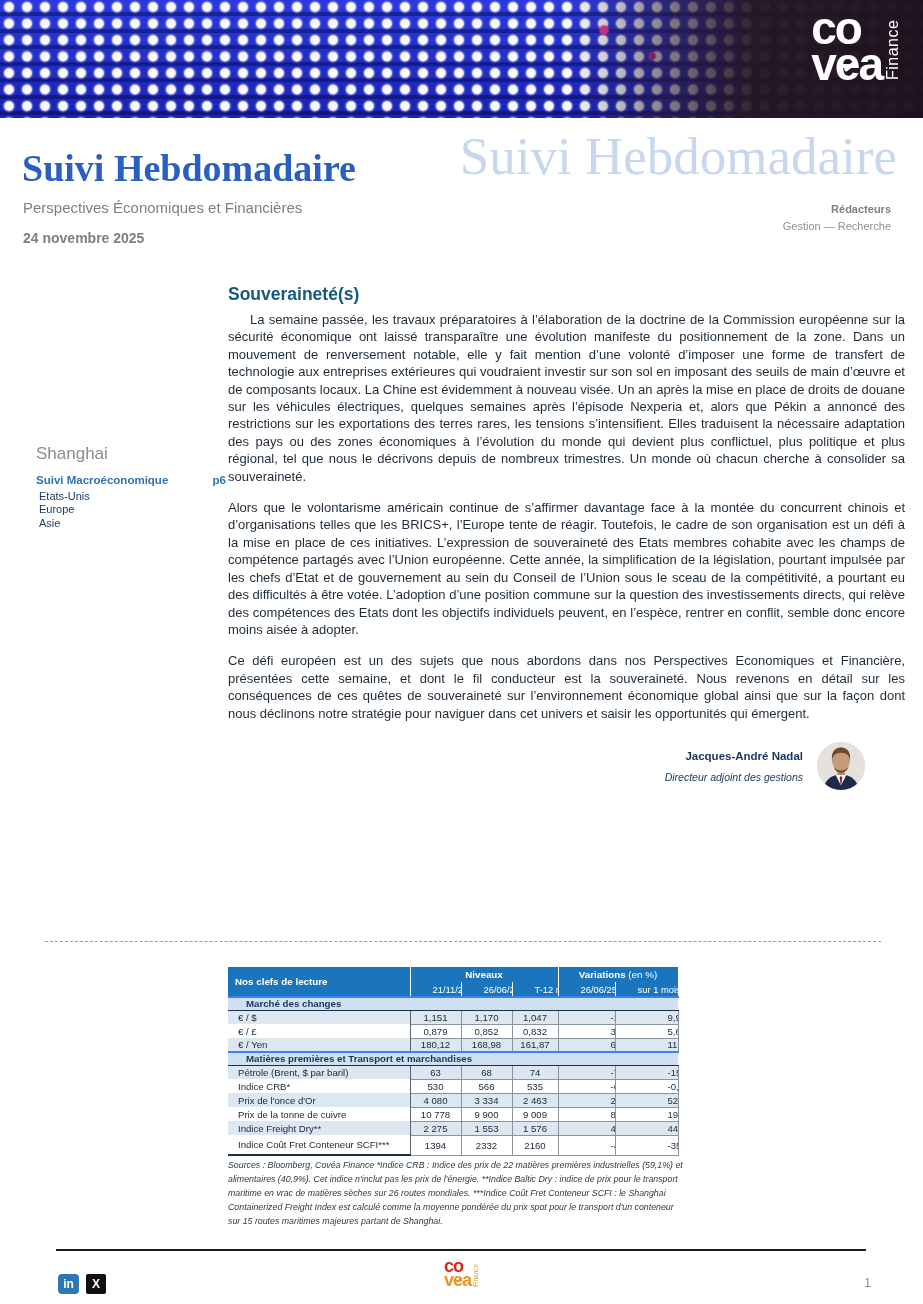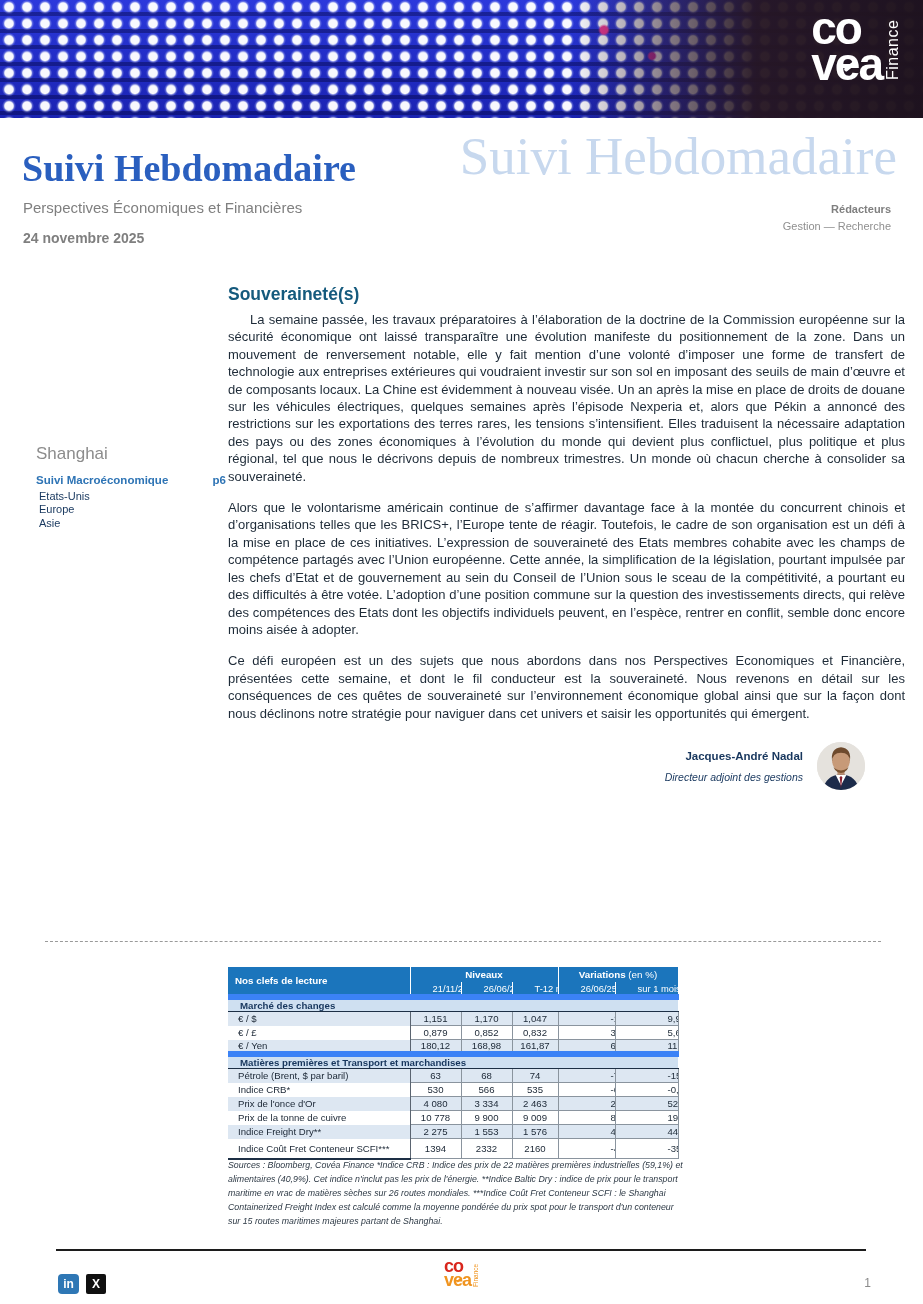--- a/index.html
+++ b/index.html
@@ -74,23 +74,23 @@
   
   .kt-wrap { position:absolute; left:228px; top:967px; width:452px; }
   table.kt { width:450px; border-collapse:collapse; table-layout:fixed; font-size:9.6px; }
   table.kt th, table.kt td { overflow:hidden; white-space:nowrap; }
   table.kt thead th { background:#1b75bc; color:#fff; font-weight:700; border-right:1px solid rgba(255,255,255,.85); }
   table.kt thead tr.h1 th { height:15px; font-size:9.8px; }
   table.kt thead tr.h2 th { height:15px; font-weight:400; font-size:9.4px;padding-left:22px; }
   th.corner { text-align:left; padding-left:7px; font-size:9.8px; }
   th.grp .u { font-weight:400; }
   tr.sec td {
-    background:#cfe0f1; color:#17365d; font-weight:700; text-align:left; padding-left:12px;
+    background:#cfe0f1; color:#17365d; font-weight:700; text-align:left; padding-left:18px;
     height:13px; font-size:9.7px;
-    border-top:6px solid #3b82f6; border-bottom:1.5px solid #1d2f45;
+    border-top:2px solid #3b82f6; border-bottom:1.5px solid #1d2f45;
   }
   tr.r td { height:14px; }
   tr.r td.lbl { text-align:left; padding-left:10px; color:#1a2634; border-right:1px solid #5a6470; }
   tr.r td.num { text-align:center; border:1px solid #8a949e; color:#1a2634; }
   tr.r td.var { border:1px solid #8a949e; padding:0 5px; }
   tr.r.alt td { background:#dde7f2; }
   tr.r.tall td { height:20px; }
   tr.last td { border-bottom:2.5px solid #1d2f45; }
   .varcell { display:flex; align-items:center; justify-content:space-between; }
   .vv { flex:1; text-align:right;margin-left:47px; }

